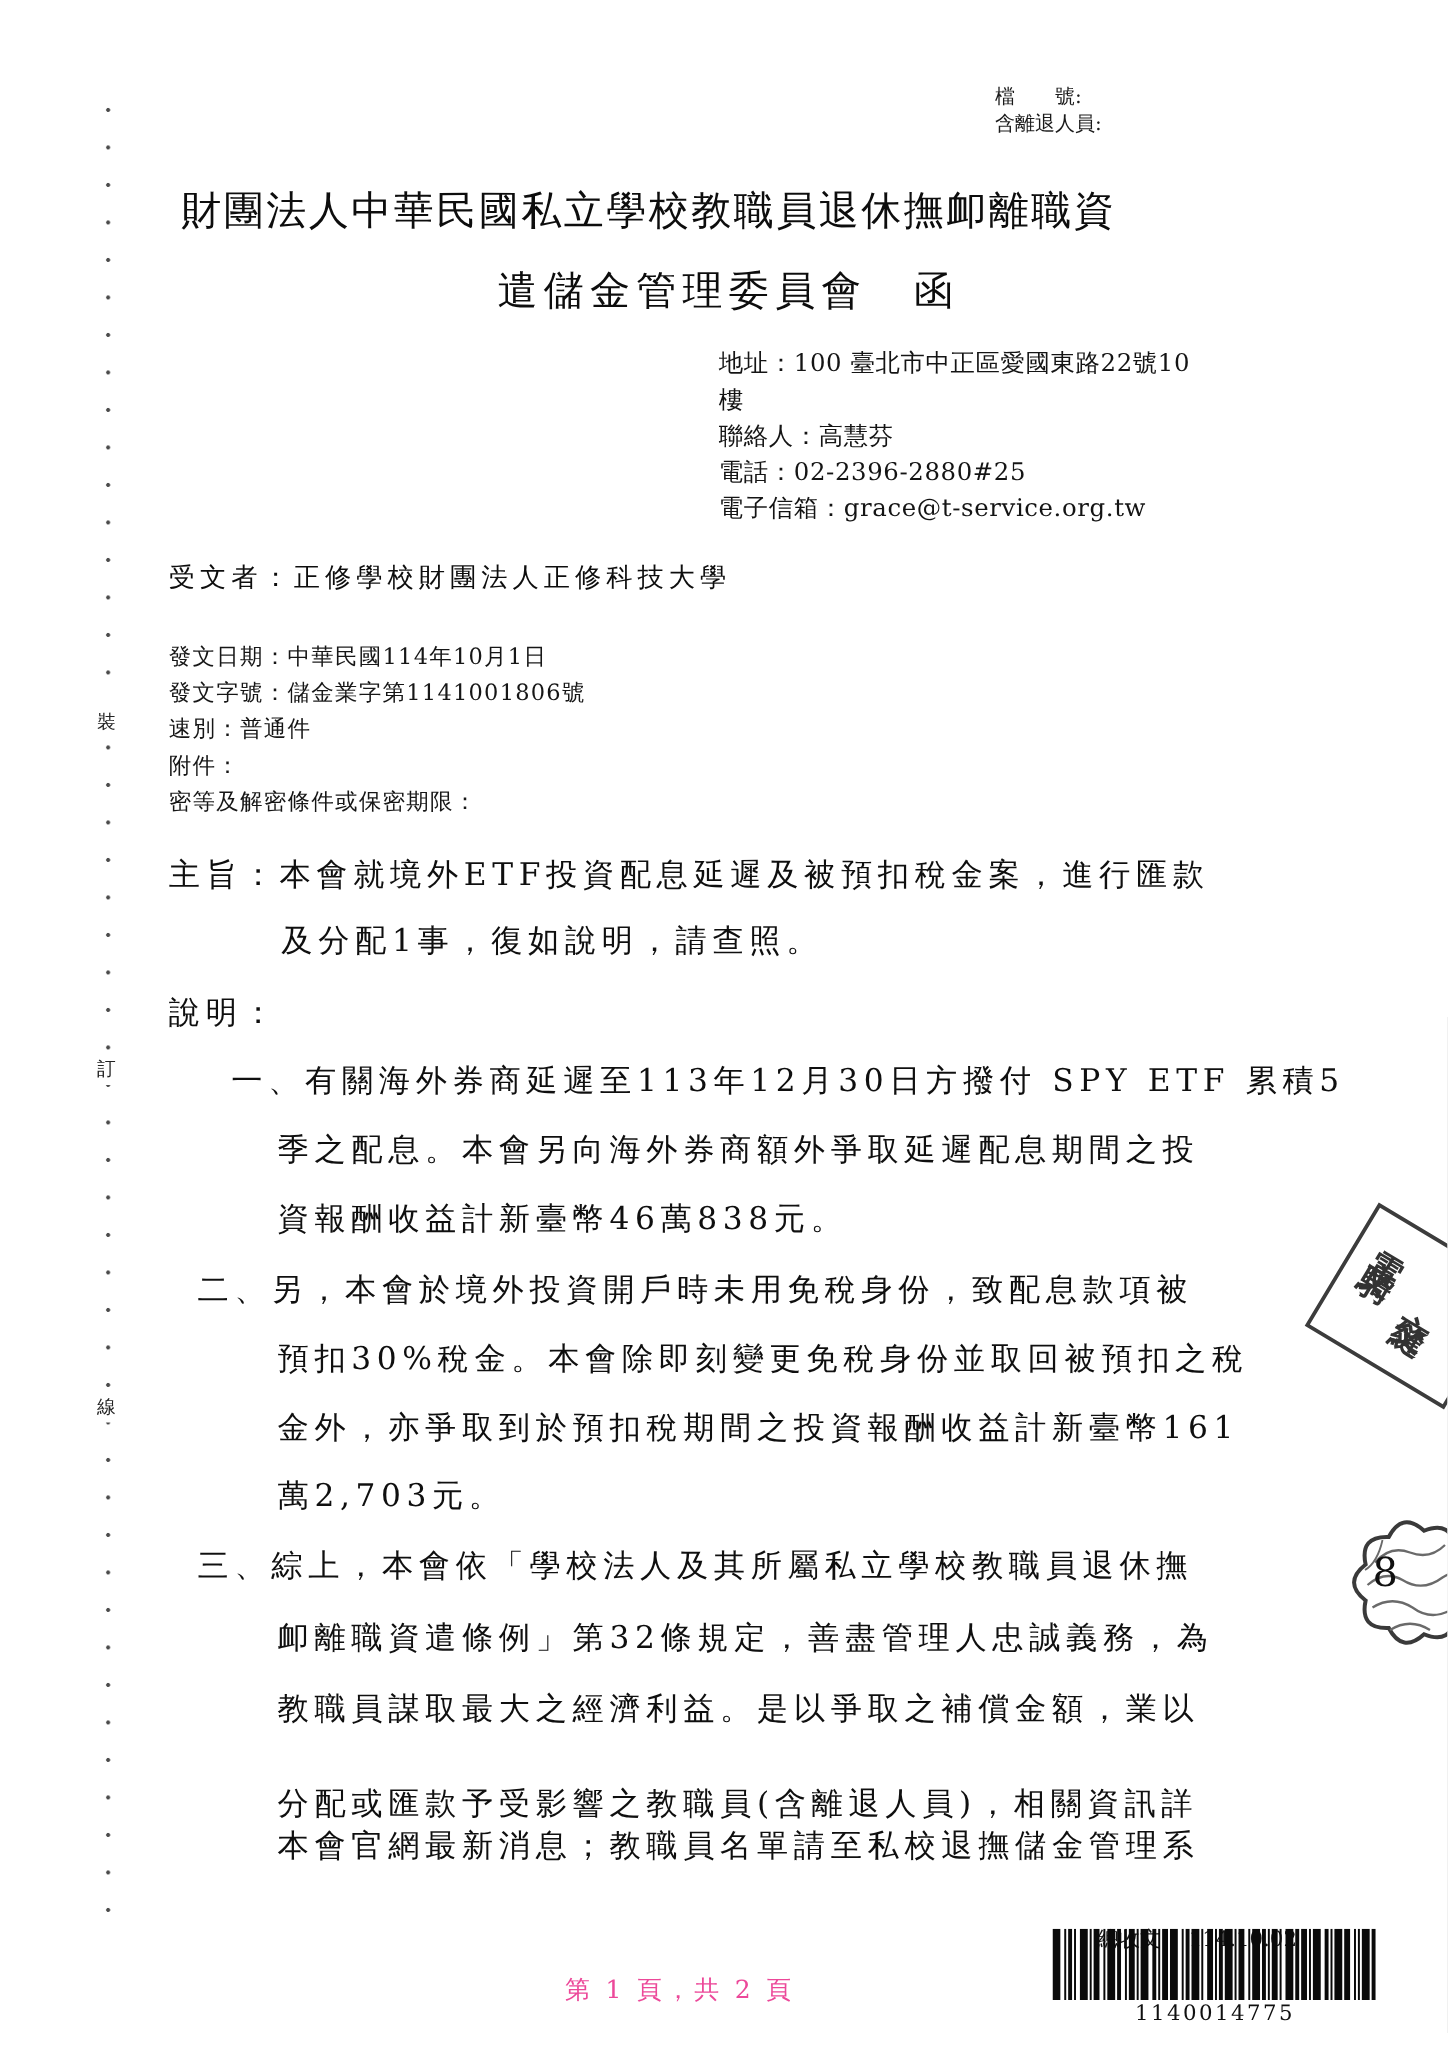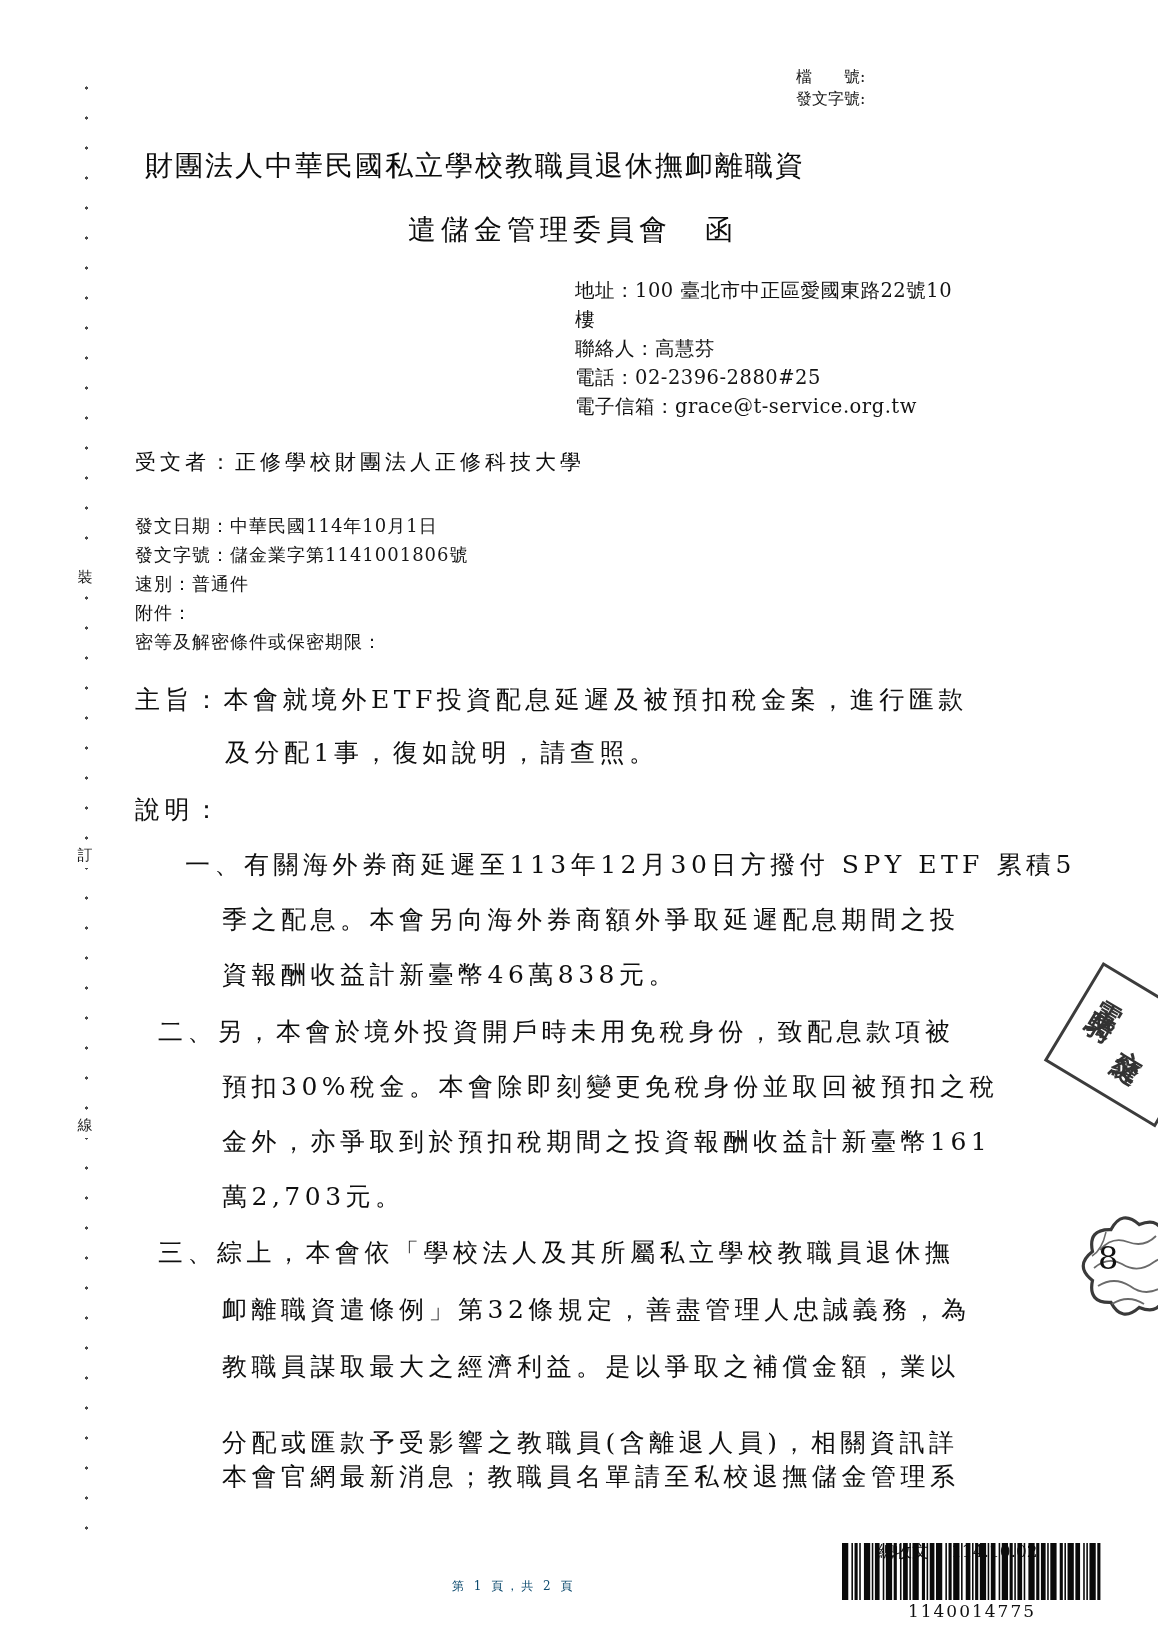--- a/index.html
+++ b/index.html
@@ -14,57 +14,57 @@
   .margin-dots{
     position:absolute;left:84px;top:84px;width:5px;height:1452px;
     background-image:radial-gradient(circle at 2.5px 4px,#4a4a4a 1.4px,transparent 1.8px);
     background-size:5px 30px;background-repeat:repeat-y;
   }
   .margin-char{
     position:absolute;left:74px;width:22px;text-align:center;
     font-size:15px;color:#222;background:#fff;padding:3px 0;
   }
   .file-labels{left:796px;top:66px;font-size:16px;line-height:22px;color:#1a1a1a;}
-  .title-line{font-size:28px;color:#0d0d0d;}
+  .title-line{font-size:32px;color:#0d0d0d;}
   .sender{left:575px;top:276px;font-size:19.5px;line-height:29px;letter-spacing:0.5px;color:#141414;}
   .recipient{left:135px;top:448px;font-size:21px;letter-spacing:4px;color:#0d0d0d;text-align:center;}
   .meta{left:135px;top:511px;font-size:18px;line-height:29px;letter-spacing:1px;color:#161616;}
   .bodyline{font-size:25px;letter-spacing:4.5px;color:#0f0f0f;}
   
   .seal{
     position:absolute;left:1103px;top:962px;width:130px;height:115px;
     border:3px solid #3c3c3c;transform:rotate(31deg);transform-origin:0 0;
     display:flex;gap:8px;padding:6px 0 0 10px;box-sizing:border-box;color:#333;
   }
   .seal-col{writing-mode:vertical-rl;font-size:27px;letter-spacing:7px;font-weight:bold;}
   .seal-col.c2{padding-top:30px;}
   .footer-receipt{left:878px;top:1516px;font-size:17px;color:#151515;margin-top:24px;}
   .footer-receipt .gap{display:inline-block;width:22px;}
   .barcode-wrap{left:842px;top:1543px;width:260px;height:57px;}
   .barcode-num{left:842px;top:1601px;width:260px;text-align:center;font-size:17px;letter-spacing:2px;color:#101010;}
-  .page-info{left:452px;top:1578px;font-size:12px;letter-spacing:3px;color:#0c4a6e;}
+  .page-info{left:452px;top:1578px;font-size:20px;letter-spacing:3px;color:#ec4899;}
   .star-stamp{position:absolute;left:1072px;top:1206px;}
 </style>
 </head>
 <body>
 
 <div id="page">
 
   <div class="margin-dots"></div>
   <div class="margin-char abs" style="top:565px;">裝</div>
   <div class="margin-char abs" style="top:843px;">訂</div>
   <div class="margin-char abs" style="top:1113px;">線</div>
 
   <div class="abs file-labels">
     <div>檔　　號:</div>
-    <div>發文字號:</div>
+    <div>含離退人員:</div>
   </div>
 
   <div class="abs title-line" style="left:145px;top:147px;letter-spacing:2px;">財團法人中華民國私立學校教職員退休撫卹離職資</div>
-  <div class="abs title-line" style="left:408px;top:211px;letter-spacing:5px;">遣儲金管理委員會　函</div>
+  <div class="abs title-line" style="left:398px;top:211px;letter-spacing:5px;">遣儲金管理委員會　函</div>
 
   <div class="abs sender">
     <div>地址：100 臺北市中正區愛國東路22號10</div>
     <div>樓</div>
     <div>聯絡人：高慧芬</div>
     <div>電話：02-2396-2880#25</div>
     <div>電子信箱：grace@t-service.org.tw</div>
   </div>
 
   <div class="abs recipient">受文者：正修學校財團法人正修科技大學</div>

